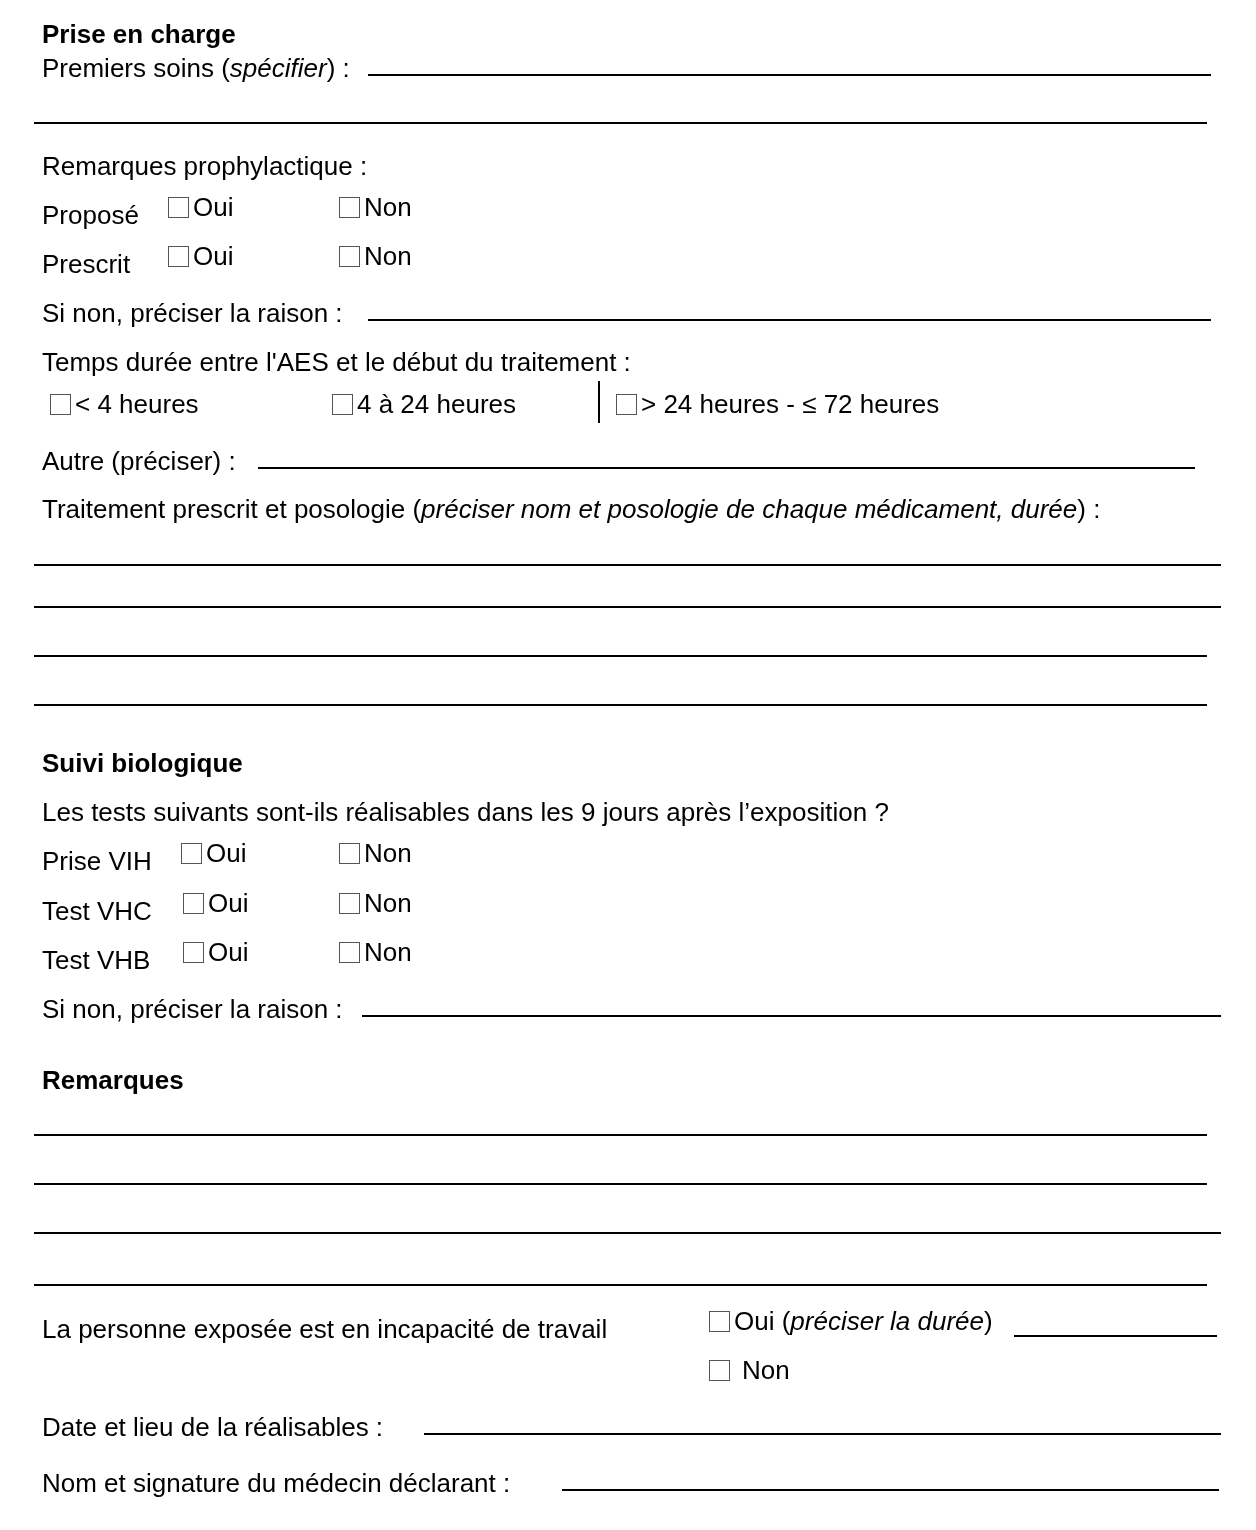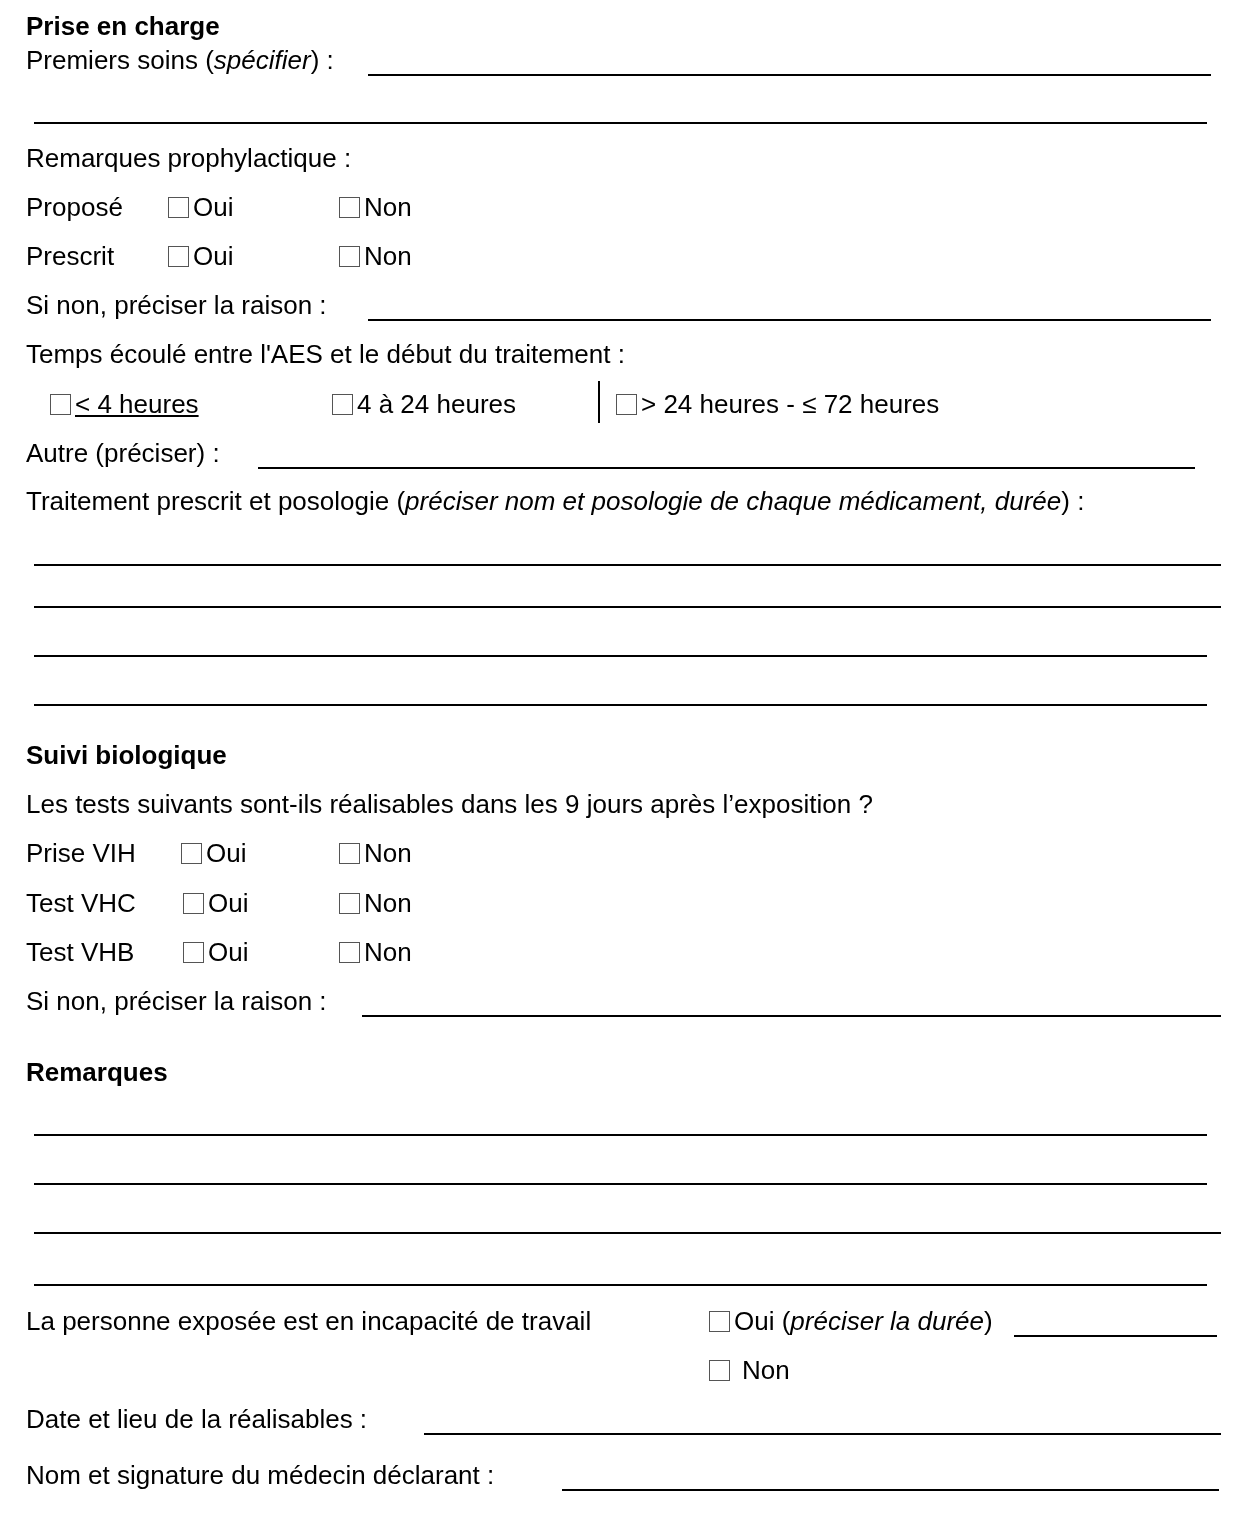--- a/index.html
+++ b/index.html
@@ -1,21 +1,21 @@
 <!DOCTYPE html>
 <html><head>
 <meta charset="utf-8">
 <style>
   html, body { margin: 0; padding: 0; background: #ffffff; }
   body {
     width: 1256px; height: 1530px; position: relative; overflow: hidden;
     font-family: "Liberation Sans", "DejaVu Sans", sans-serif;
     color: #000000; font-size: 26px;
   }
-  .row { position: absolute; left: 26px; white-space: nowrap; line-height: 30px; height: 30px; }
+  .row { position: absolute; left: 42px; white-space: nowrap; line-height: 30px; height: 30px; margin-top: 8px; }
   .b { font-weight: bold; }
   .i { font-style: italic; }
   .blank { position: absolute; height: 0; border-bottom: 2px solid #000; }
   .cb {
     display: inline-block; width: 21px; height: 21px; box-sizing: border-box;
     border: 1.5px solid #555; vertical-align: -2px; margin-right: 4px; background: #fff;
   }
   .abs { position: absolute; white-space: nowrap; line-height: 30px; height: 30px; padding-left: 16px; }
   .cursor { position: absolute; left: 598px; top: 381px; width: 2px; height: 42px; background: #000; }
 </style>
@@ -34,23 +34,23 @@
 <div class="abs" style="left:152px; top:192px;"><span class="cb"></span><span>Oui</span></div>
 <div class="abs" style="left:323px; top:192px;"><span class="cb"></span><span>Non</span></div>
 
 <div class="row" style="top:241px;">Prescrit</div>
 <div class="abs" style="left:152px; top:241px;"><span class="cb"></span><span>Oui</span></div>
 <div class="abs" style="left:323px; top:241px;"><span class="cb"></span><span>Non</span></div>
 
 <div class="row" style="top:290px;">Si non, préciser la raison :</div>
 <div class="blank" style="left:368px; width:843px; top:319px;"></div>
 
-<div class="row" style="top:339px;">Temps écoulé entre l'AES et le début du traitement :</div>
+<div class="row" style="top:339px;">Temps durée entre l'AES et le début du traitement :</div>
 
-<div class="abs" style="left:34px; top:389px;text-decoration:underline;"><span class="cb"></span><span>&lt; 4 heures</span></div>
+<div class="abs" style="left:34px; top:389px;"><span class="cb"></span><span>&lt; 4 heures</span></div>
 <div class="abs" style="left:316px; top:389px;"><span class="cb"></span><span>4 à 24 heures</span></div>
 <div class="abs" style="left:600px; top:389px;"><span class="cb"></span><span>&gt; 24 heures - ≤ 72 heures</span></div>
 <div class="cursor"></div>
 
 <div class="row" style="top:438px;">Autre (préciser) :</div>
 <div class="blank" style="left:258px; width:937px; top:467px;"></div>
 
 <div class="row" style="top:486px;"><span>Traitement prescrit et posologie (</span><span class="i">préciser nom et posologie de chaque médicament, durée</span><span>) :</span></div>
 <div class="blank" style="left:34px; width:1187px; top:564px;"></div>
 <div class="blank" style="left:34px; width:1187px; top:606px;"></div>

